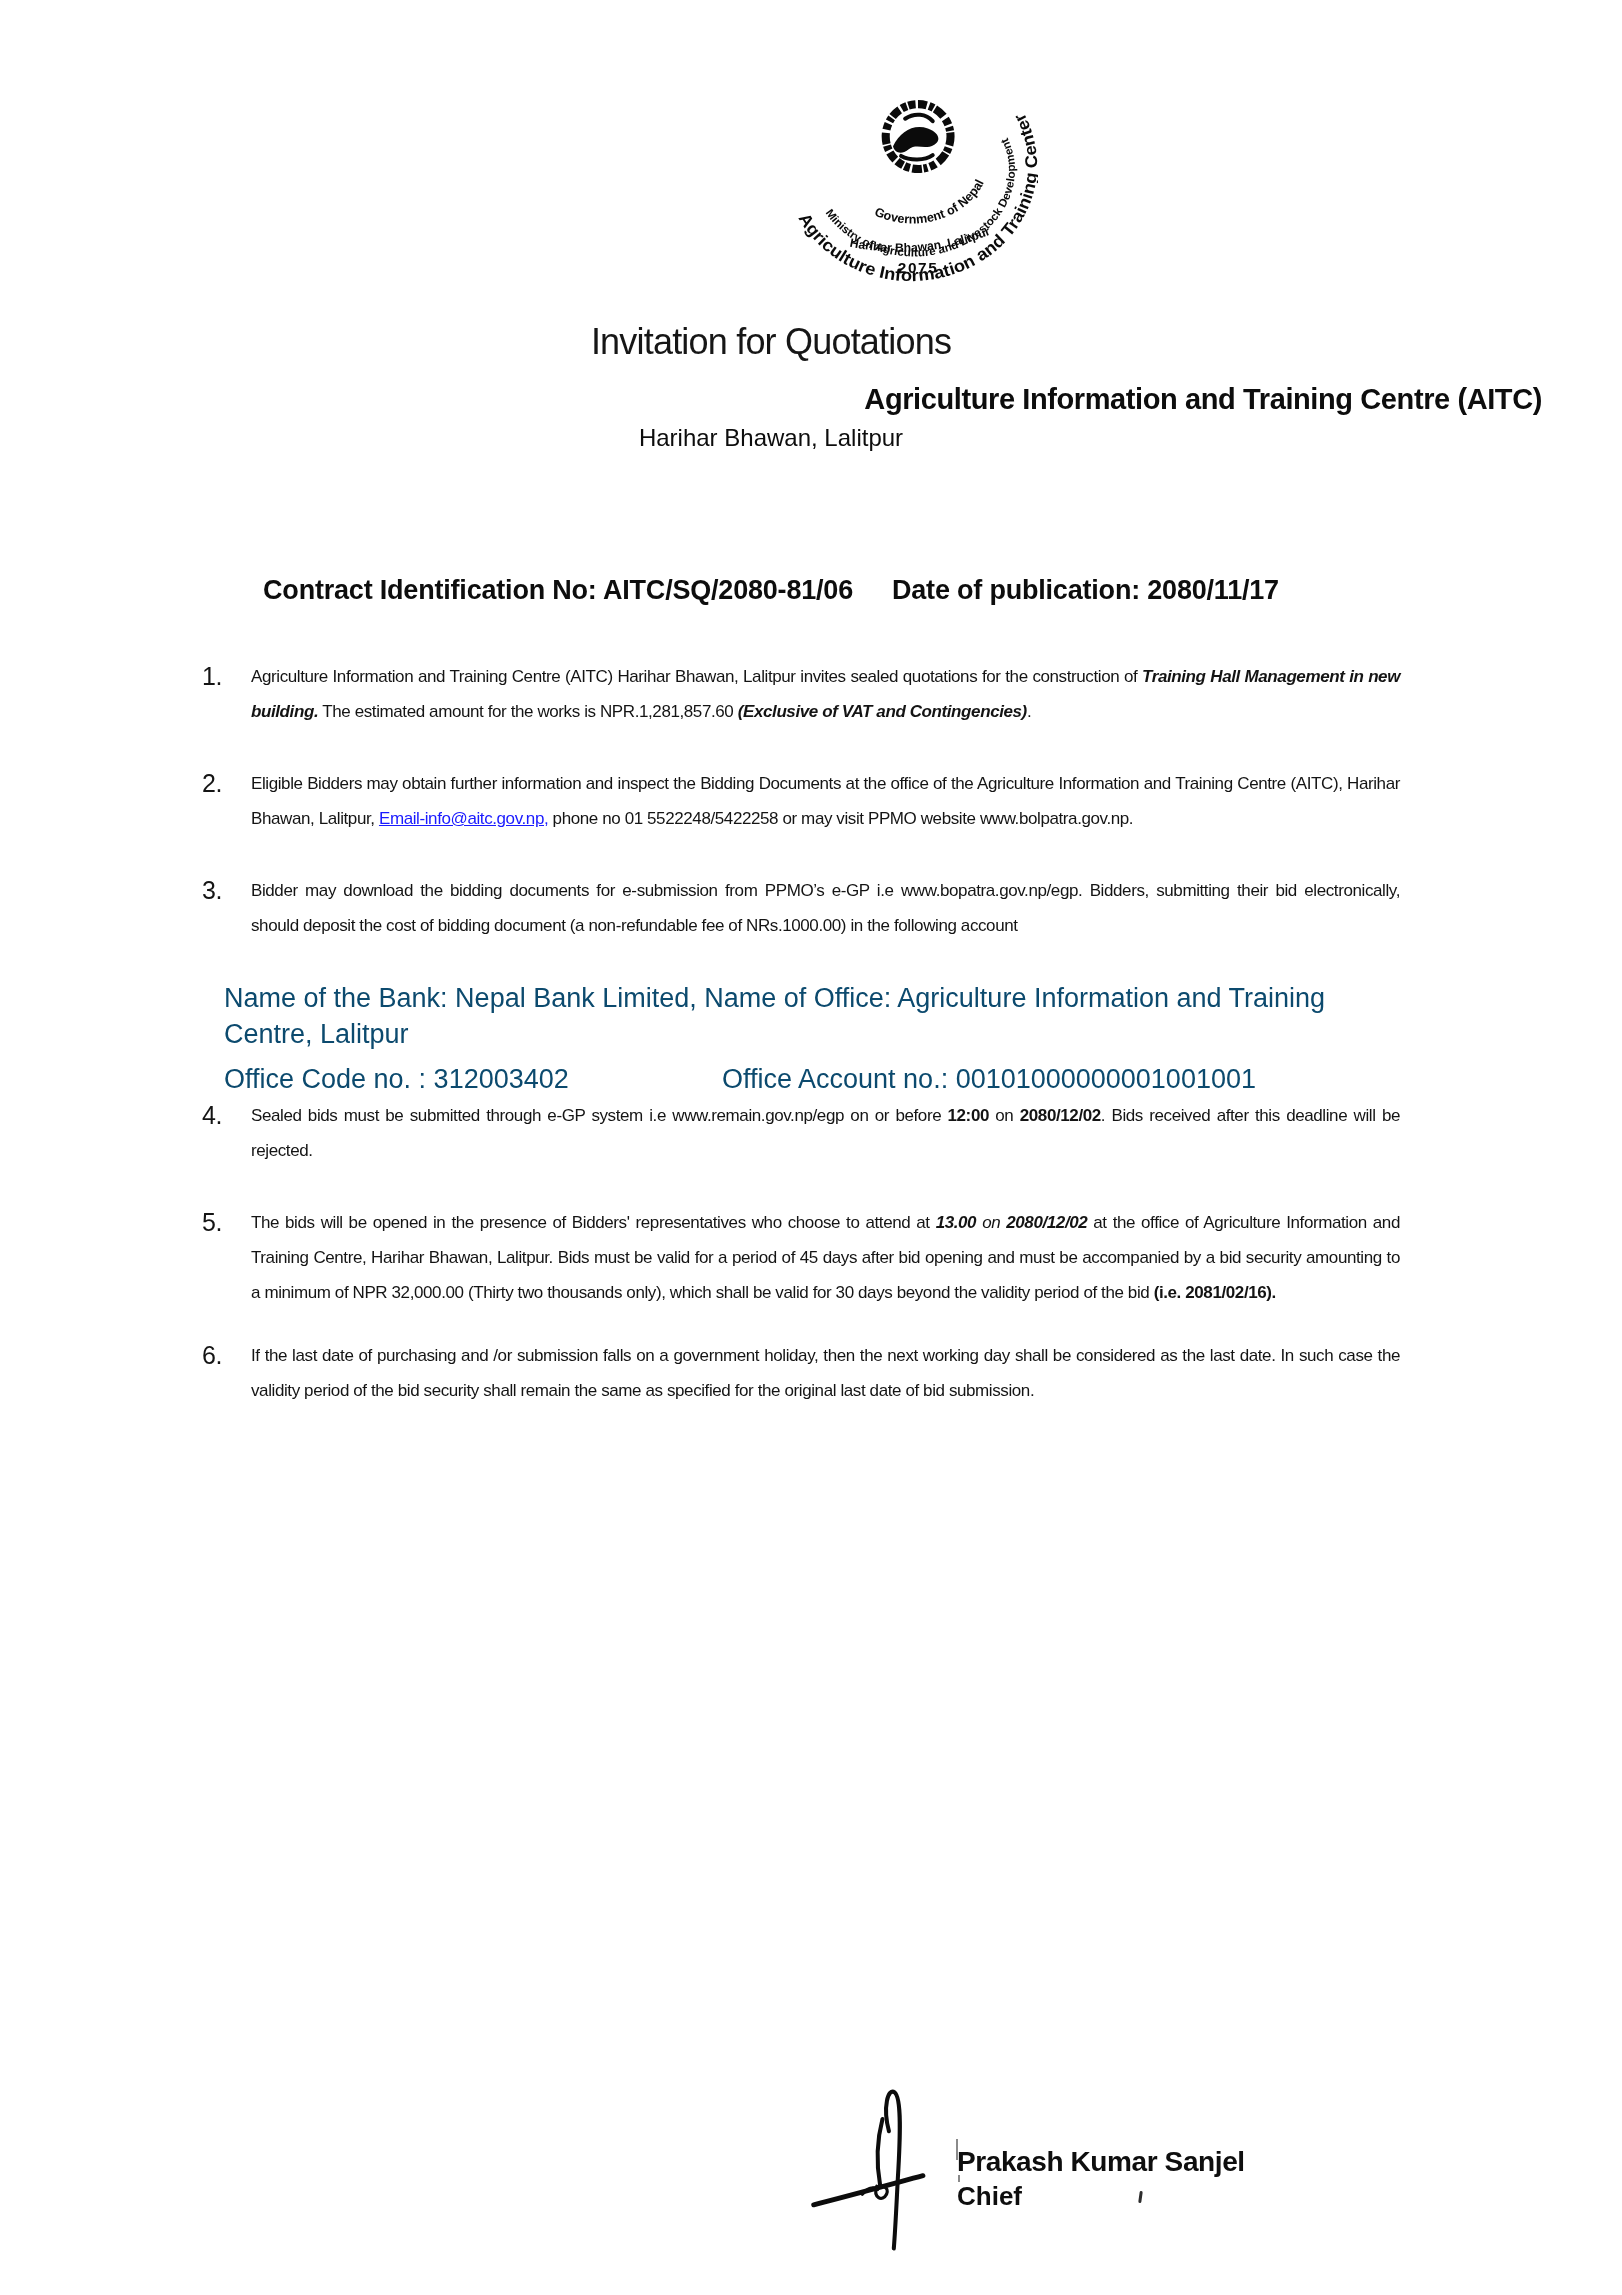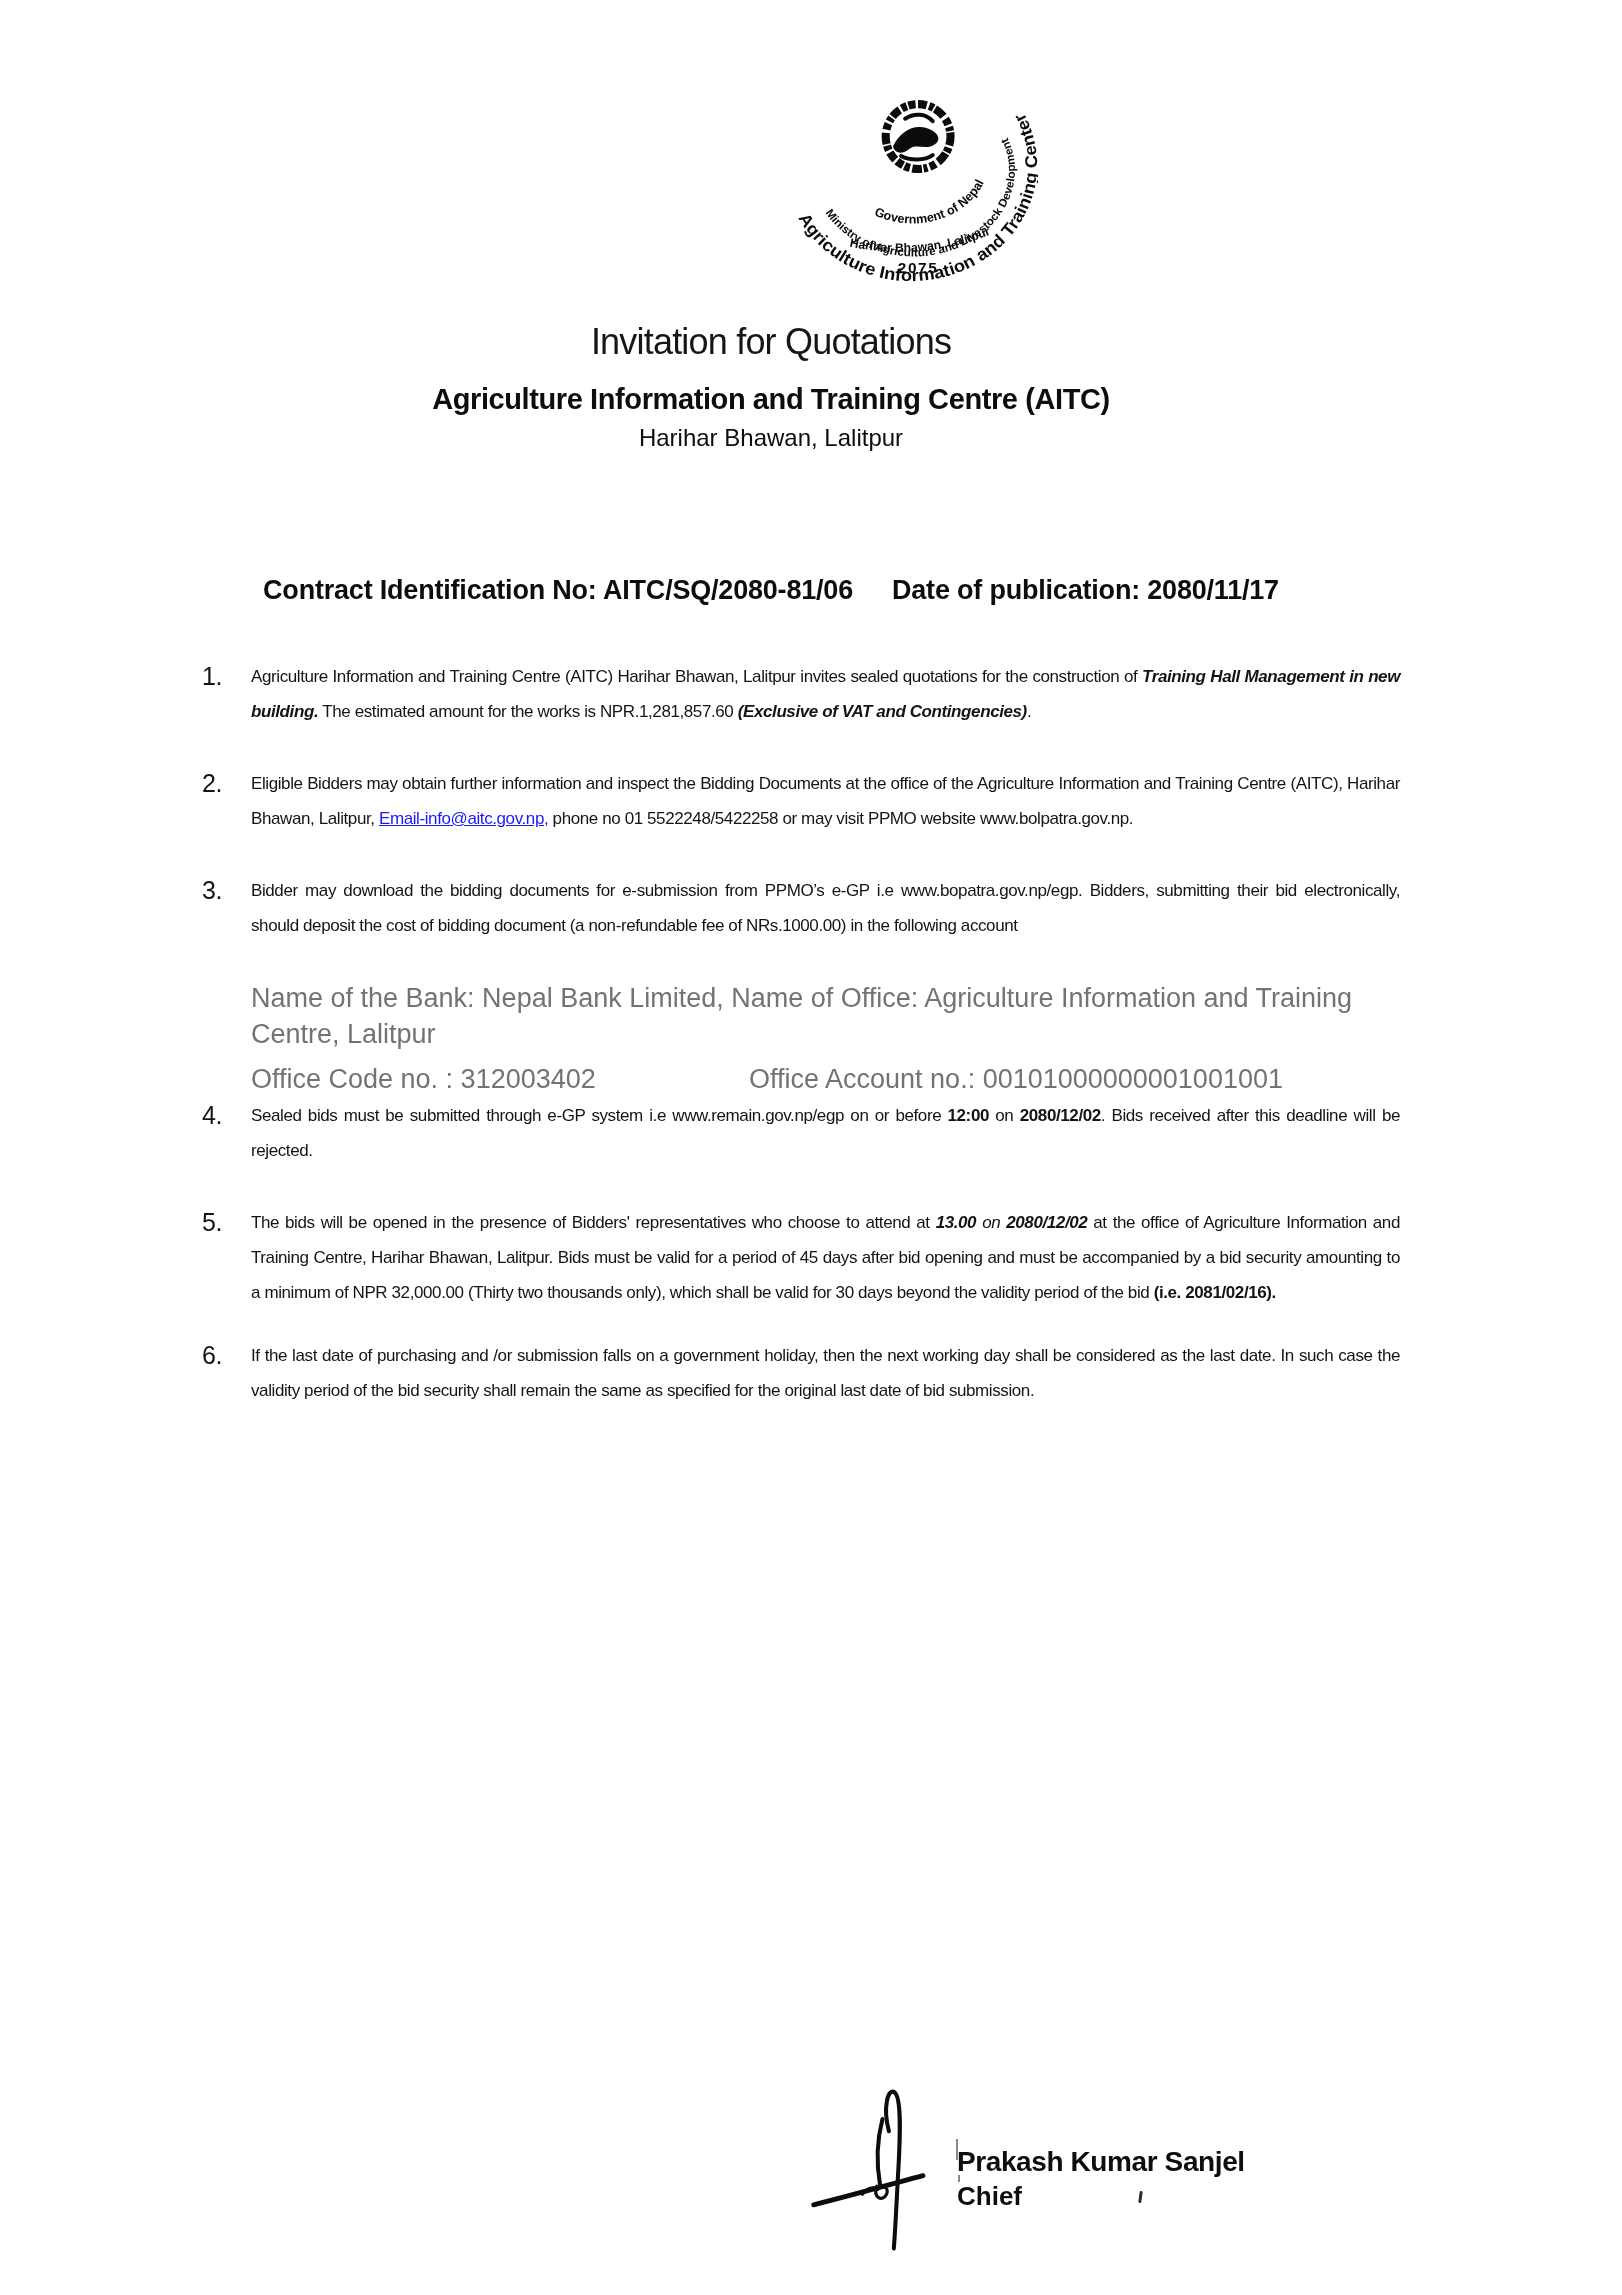--- a/index.html
+++ b/index.html
@@ -6,39 +6,39 @@
   .page{
     position:relative;width:1623px;height:2295px;background:#ffffff;
     font-family:"Liberation Sans",sans-serif;color:#141414;overflow:hidden;
   }
   
   .seal{position:absolute;left:795px;top:96px;width:243px;height:188px;}
   .seal svg{display:block;width:100%;height:100%;}
   
   .hdr{position:absolute;left:0;width:1542px;text-align:center;white-space:nowrap;color:#0d0d0d;}
   .doc-title{top:321px;font-size:36px;font-weight:400;letter-spacing:-0.8px;color:#161616;}
-  .org-name{top:383px;font-size:29px;font-weight:700;letter-spacing:-0.4px;}
+  .org-name{top:383px;font-size:29px;font-weight:700;letter-spacing:-0.4px;text-align:right;}
   .org-addr{top:424px;font-size:24px;font-weight:400;}
   .subject{top:492px;font-size:27px;font-weight:700;letter-spacing:-0.2px;}
   .contract{top:575px;font-size:27px;font-weight:700;letter-spacing:-0.2px;}
   .contract .sp{display:inline-block;width:39px;}
   
   .items{position:absolute;left:202px;top:659px;width:1198px;}
   .item{display:flex;margin-bottom:37px;}
   .item .num{flex:0 0 49px;font-size:25px;line-height:35px;letter-spacing:-0.4px;}
   .item .body{flex:1;font-size:17px;line-height:35px;letter-spacing:-0.4px;
               text-align:justify;color:#141414;}
   .item5{margin-bottom:28px;}
   .seg-n{font-weight:400;font-style:normal;}
   .seg-b{font-weight:700;}
   .seg-i{font-style:italic;}
   .seg-bi{font-weight:700;font-style:italic;}
   .seg-link{color:var(--link-color,#1a1aff);text-decoration:underline;cursor:pointer;}
   
-  .bank{margin-left:49px;font-size:27px;letter-spacing:0;color:#737373;}
+  .bank{margin-left:22px;font-size:27px;letter-spacing:0;color:#0c4a6e;}
   .bank-name{line-height:36px;margin-bottom:8px;max-width:1149px;}
   .bank-row{display:flex;line-height:38px;}
   .bank-row .col1{flex:0 0 498px;}
   .bank-rajaswa{line-height:38px;margin-bottom:31px;}
   
   .sig-svg{position:absolute;left:799px;top:2081px;width:154px;height:174px;}
   .sig-block{position:absolute;left:957px;top:2144px;width:260px;text-align:left;
              font-size:28px;font-weight:700;color:#0e0e0e;}
   .sig-name{line-height:36px;letter-spacing:-0.4px;white-space:nowrap;}
   .sig-role{line-height:32px;font-size:26px;}

